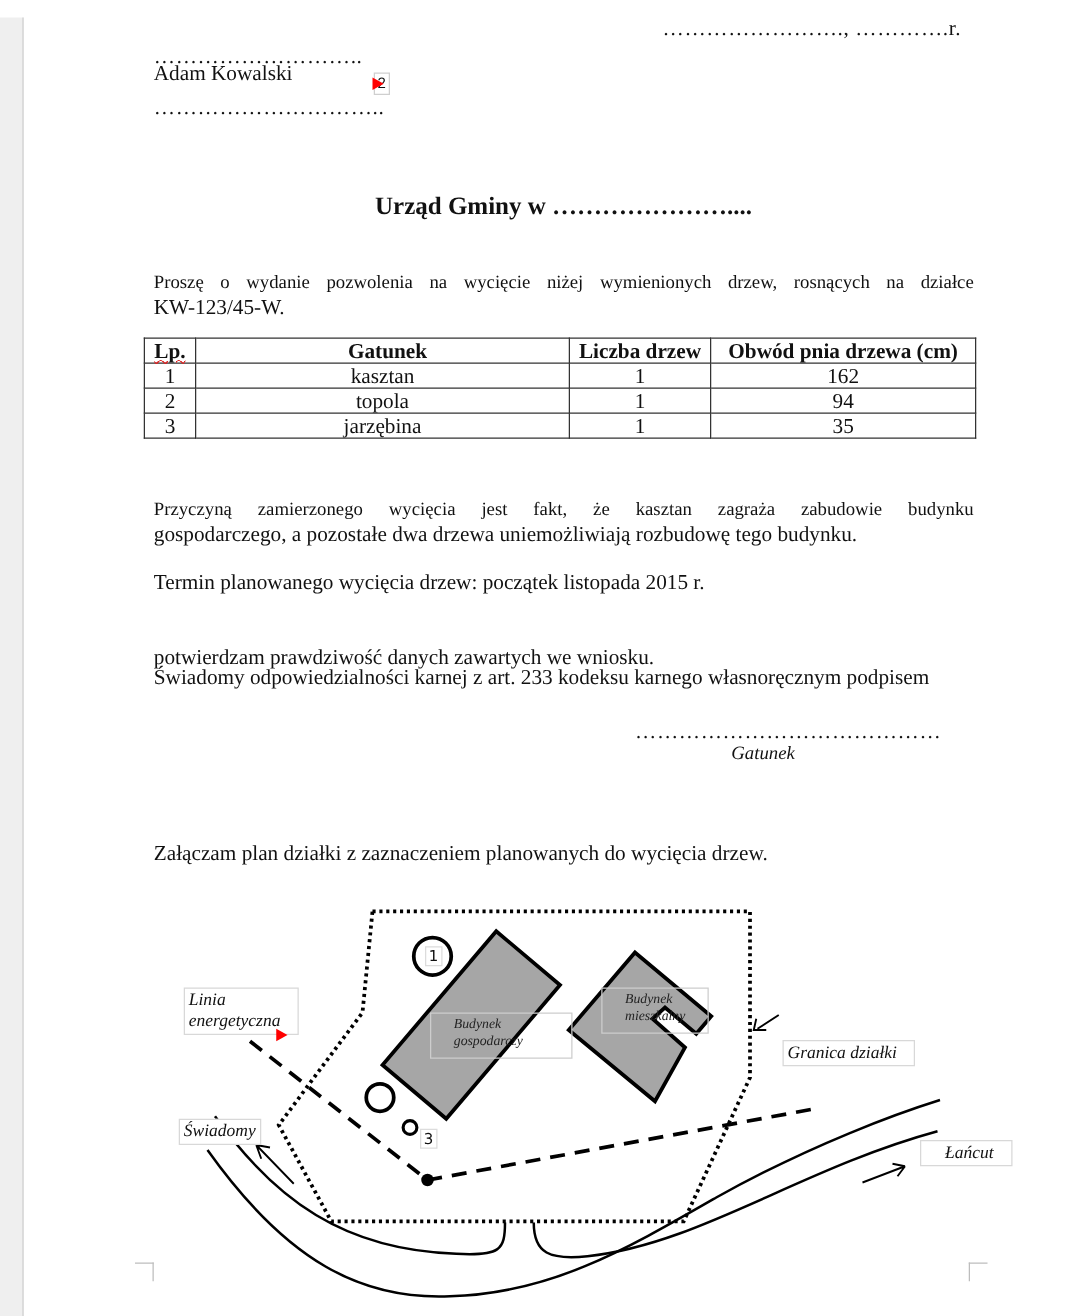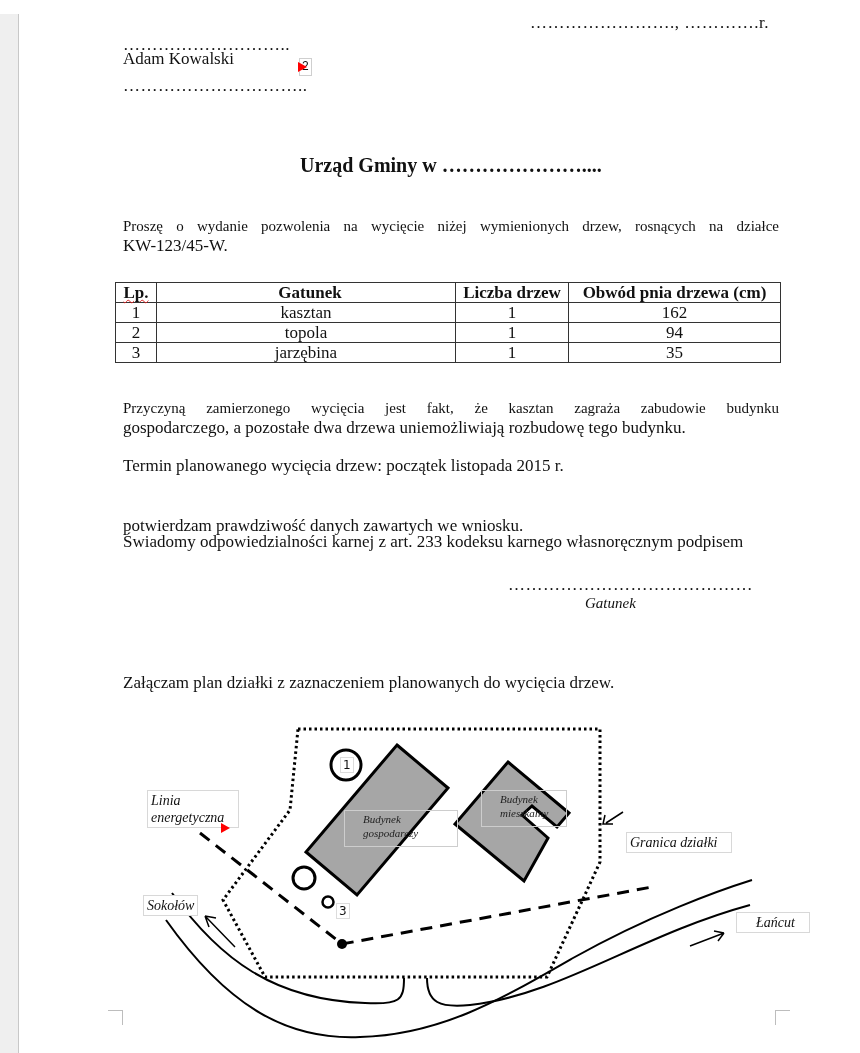--- a/index.html
+++ b/index.html
@@ -15,21 +15,21 @@
       background: #efefef; border-right: 1px solid #c8c8c8;
     }
     .page { position: absolute; left: 19px; top: 0; width: 841px; height: 1053px; background: #fff; }
     .abs { position: absolute; }
     .txt { font-size: 17px; line-height: 20px; white-space: nowrap; }
     .dots { letter-spacing: 0.5px; }
     .title { font-size: 20px; font-weight: bold; }
     .para { font-size: 15px; line-height: 20px; text-align: justify; width: 656px; }
     .para.just-last { text-align-last: justify; }
     table.trees {
-      position: absolute; left: 115px; top: 282px; width: 666px;
+      position: absolute; left: 115px; top: 270px; width: 666px;
       border-collapse: collapse; font-size: 17px;
     }
     table.trees th, table.trees td {
       border: 1px solid #333; padding: 0 4px; height: 19px; line-height: 19px; text-align: center;
     }
     table.trees th { font-weight: bold; }
     .spell { text-decoration: underline wavy #d22; text-decoration-thickness: 1px; }
     .flag {
       position: absolute; width: 0; height: 0;
       border-top: 5px solid transparent; border-bottom: 5px solid transparent;
@@ -145,21 +145,21 @@
   <path d="M690,946 L724,933 M724,933 L714,931 M724,933 L718,941" fill="none" stroke="#000" stroke-width="1.5"></path>
 </svg>
 
 <div class="map-label" style="left:147px; top:790px; width:84px;">
   <div>Linia</div>
   <div>energetyczna</div>
 </div>
 <div class="flag" style="left:221px; top:823px;"></div>
 
 <div class="map-label" style="left:626px; top:832px; width:98px;">Granica działki</div>
-<div class="map-label" style="left:143px; top:895px;">Sokołów</div>
+<div class="map-label" style="left:143px; top:895px;">Świadomy</div>
 <div class="map-label" style="left:736px; top:912px; width:50px;padding-left:19px;">Łańcut</div>
 
 <div class="bld-label" style="left:344px; top:810px; width:76px; height:33px;">
   <div>Budynek</div>
   <div>gospodarczy</div>
 </div>
 <div class="bld-label" style="left:481px; top:790px; width:48px; height:33px;">
   <div>Budynek</div>
   <div>mieszkalny</div>
 </div>

